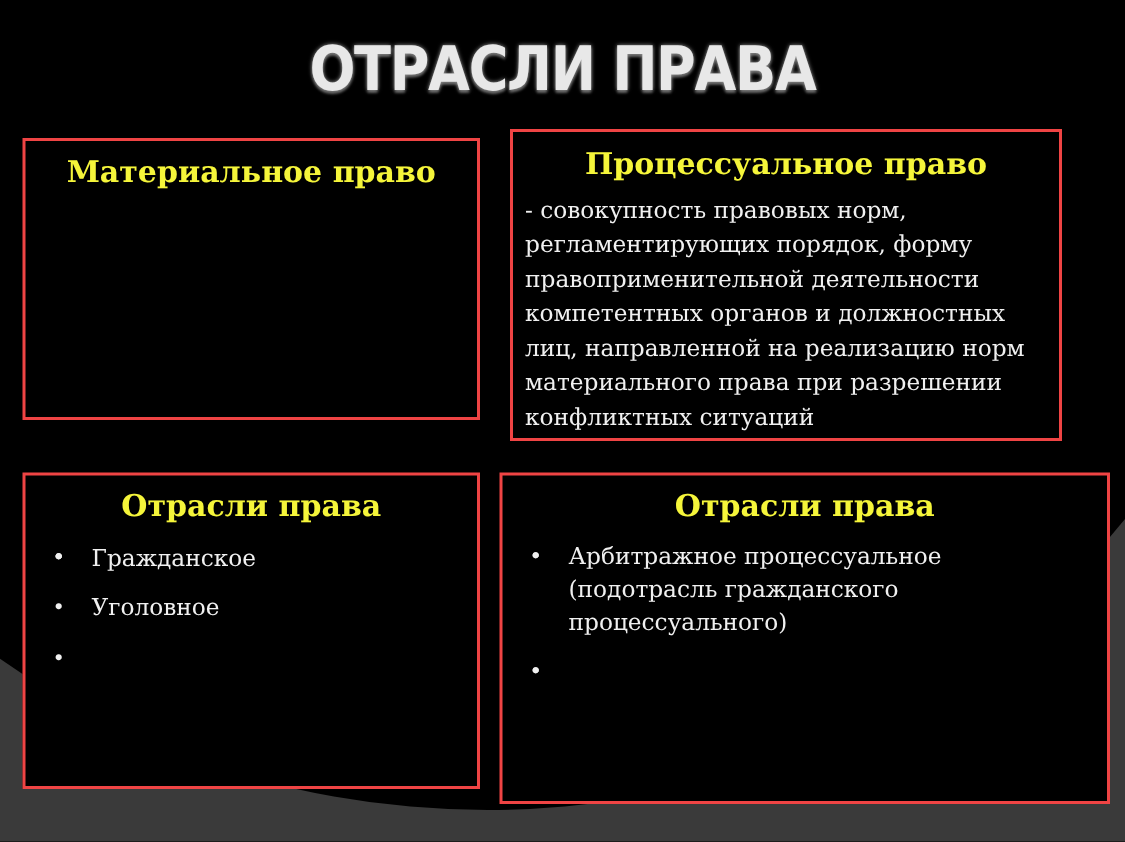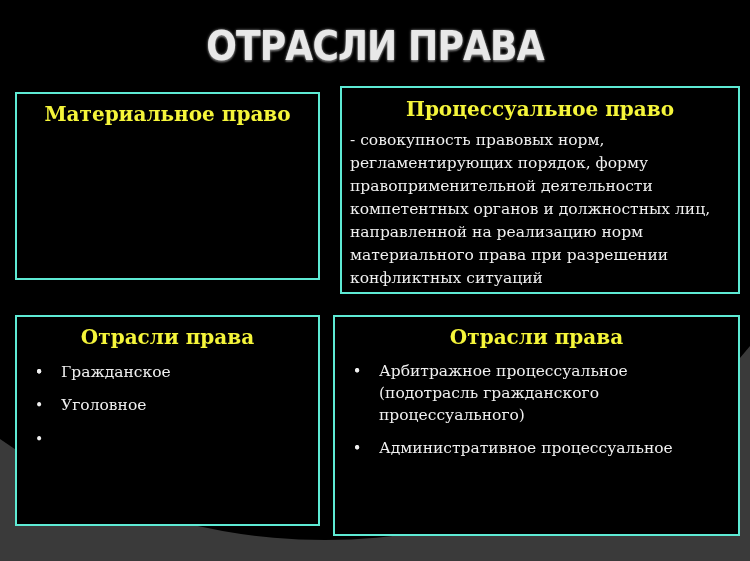--- a/index.html
+++ b/index.html
@@ -17,42 +17,42 @@
     position:absolute; left:0; width:750px; top:22px;
     text-align:center;
     font-family:"DejaVu Sans", sans-serif; font-weight:bold;
     font-size:41px; letter-spacing:-1px;
     color:#e8e8e8;
     text-shadow:0 0 3px #999, 0 2px 2px #555;
     transform:scaleX(0.88);
   }
   .box {
     position:absolute; background:#000;
-    border:2px solid #5eead4; box-sizing:border-box;
+    border:2px solid #ef4444; box-sizing:border-box;
     color:#f0f0f0;
   }
   .box h2 {
     margin:0; text-align:center; color:#f5f53a;
     font-family:"DejaVu Serif", serif; font-weight:bold;
     font-size:20px;
   }
   .box p {
     margin:0; font-size:15.5px; line-height:23px;
   }
   .box ul { list-style:none; margin:0; padding:0; }
   .box li {
     position:relative; padding-left:36px;
     font-size:15.5px; line-height:22px;
   }
   .box li .bullet {
     position:absolute; left:10px; top:0; font-size:14px;
   }
   #b1 { left:15px; top:92px; width:305px; height:188px; padding:6px 8px; }
   #b1 h2 { margin-top:2px; margin-bottom:14px; }
-  #b2 { left:340px; top:86px; width:400px; height:208px; padding:6px 8px; }
+  #b2 { left:340px; top:86px; width:368px; height:208px; padding:6px 8px; }
   #b2 h2 { margin-top:3px; margin-bottom:8px; }
   #b3 { left:15px; top:315px; width:305px; height:211px; padding:6px 8px; }
   #b3 h2 { margin-top:2px; margin-bottom:6px; }
   #b3 li { margin-bottom:11.5px; }
   #b4 { left:333px; top:315px; width:407px; height:221px; padding:6px 8px; }
   #b4 h2 { margin-top:2px; margin-bottom:6px; }
   #b4 li { margin-bottom:11px; }
 </style>
 </head>
 <body>
@@ -80,15 +80,15 @@
     <li><span class="bullet">•</span></li>
   </ul>
 </div>
 
 <div class="box" id="b4">
   <h2>Отрасли права</h2>
   <ul>
     <li><span class="bullet">•</span></li>
     <li><span class="bullet">•</span><span>Арбитражное процессуальное (подотрасль гражданского процессуального)</span></li>
     <li><span class="bullet">•</span></li>
-    <li><span class="bullet">•</span><span>Административное процессуальное</span></li>
+    <li><span class="bullet">•</span></li>
   </ul>
 </div>
 
 </body></html>

